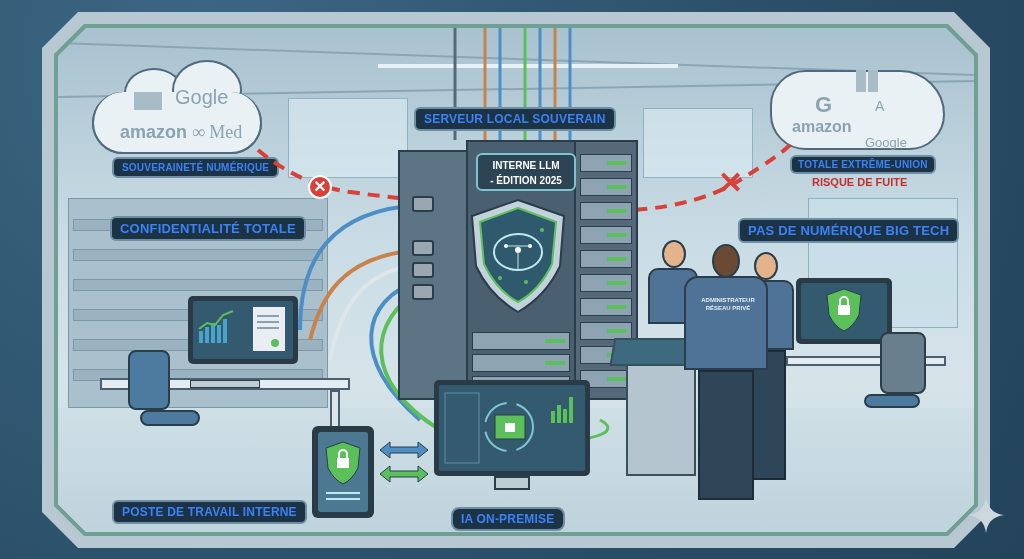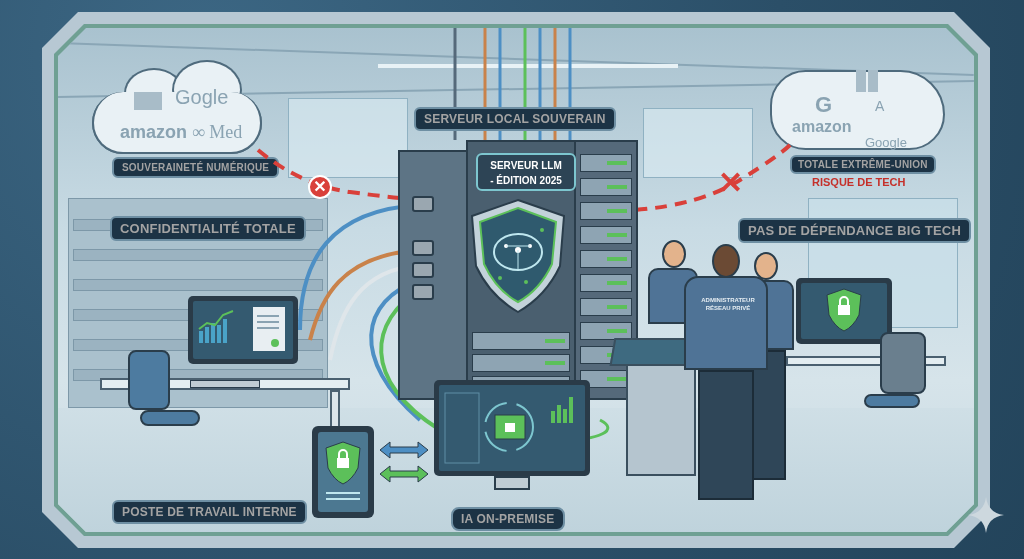--- a/index.html
+++ b/index.html
@@ -16,21 +16,21 @@
       clip-path: polygon(28px 0, calc(100% - 28px) 0, 100% 28px, 100% calc(100% - 28px), calc(100% - 28px) 100%, 28px 100%, 0 calc(100% - 28px), 0 28px); }
   .ceiling-line { position: absolute; height: 2px; background: #8aa6b6; }
   .floor { position: absolute; left: 0; right: 0; top: 380px; bottom: 0; background: linear-gradient(180deg,#cfdfe6,#bfd3dc); }
   .rackbank { position: absolute; background: #aac1cd; border: 1px solid #7d98a8; }
   .rackbank .slot { position: absolute; left: 4px; right: 4px; height: 12px; background: #9bb3c1; border: 1px solid #7d98a8; }
   .panel-screen { position: absolute; background: rgba(220,236,243,0.6); border: 1px solid #8fb1c2; }
 
   .cloud { position: absolute; background: #e9f1f5; border: 2px solid #4f6b7d; border-radius: 60px; }
   .cloud .bump { position: absolute; background: #e9f1f5; border: 2px solid #4f6b7d; border-radius: 50%; }
   .cloud-text { position: absolute; color: #8aa3b2; font-size: 20px; }
-  .label { position: absolute; background: #1c3345; color: #a3a3a3; font-weight: bold; border-radius: 6px;
+  .label { position: absolute; background: #1c3345; color: #3b82f6; font-weight: bold; border-radius: 6px;
       border: 2px solid #6e8fa3; padding: 3px 8px; white-space: nowrap; letter-spacing: 0.2px; }
   .risk { position: absolute; color: #c5302a; font-weight: bold; font-size: 11px; }
 
   .server { position: absolute; left: 398px; top: 140px; width: 240px; height: 260px; }
   .server .side { position: absolute; left: 0; top: 10px; width: 70px; height: 250px; background: #5d7485; border: 2px solid #2a3d4b; }
   .server .front { position: absolute; left: 68px; top: 0; width: 110px; height: 260px; background: #4a5f6f; border: 2px solid #2a3d4b; }
   .server .right { position: absolute; left: 176px; top: 0; width: 64px; height: 260px; background: #55697a; border: 2px solid #2a3d4b; }
   .unit { position: absolute; left: 4px; right: 4px; height: 18px; background: #8ea4b3; border: 1px solid #2a3d4b; }
   .unit .leds { position: absolute; right: 4px; top: 6px; width: 20px; height: 4px; background: #5cc05a; }
   .mistral { position: absolute; left: 476px; top: 153px; width: 100px; height: 38px; background: #2d4455; border: 2px solid #7dc6cf;
@@ -86,21 +86,21 @@
 <div class="cloud-text" style="left:192px;top:122px;font-size:18px;font-family:Liberation Serif, serif;">∞ Med</div>
 <div class="label" style="left:112px;top:157px;font-size:10px;text-align:center;">SOUVERAINETÉ NUMÉRIQUE</div>
 
 <div style="position:absolute;left:770px;top:70px;width:175px;height:80px;background:#e9f1f5;border-radius:40px 50px 40px 40px;border:2px solid #4f6b7d;"></div>
 <div style="position:absolute;left:856px;top:70px;width:22px;height:22px;background:linear-gradient(90deg,#a8bcc8 45%,transparent 45%,transparent 55%,#a8bcc8 55%);"></div>
 <div class="cloud-text" style="left:815px;top:92px;font-size:22px;font-weight:bold;">G</div>
 <div class="cloud-text" style="left:875px;top:98px;font-size:14px;">A</div>
 <div class="cloud-text" style="left:792px;top:118px;font-size:16px;font-weight:bold;">amazon</div>
 <div class="cloud-text" style="left:865px;top:135px;font-size:13px;">Google</div>
 <div class="label" style="left:790px;top:155px;font-size:10px;padding:2px 6px;">TOTALE EXTRÊME-UNION</div>
-<div class="risk" style="left:812px;top:176px;">RISQUE DE TECH</div>
+<div class="risk" style="left:812px;top:176px;">RISQUE DE FUITE</div>
 
 <svg style="position:absolute;left:0;top:0;" width="1024" height="559">
   <path d="M258 150 Q 300 185 350 192 T 430 200" stroke="#d9403a" stroke-width="4" fill="none" stroke-dasharray="12 8"></path>
   <path d="M635 210 Q 700 205 740 180 T 790 145" stroke="#d9403a" stroke-width="4" fill="none" stroke-dasharray="12 8"></path>
 
   <line x1="455" y1="28" x2="455" y2="140" stroke="#55697a" stroke-width="3"></line>
   <line x1="485" y1="28" x2="485" y2="140" stroke="#c9824a" stroke-width="3"></line>
   <line x1="500" y1="28" x2="500" y2="140" stroke="#4d8fc4" stroke-width="3"></line>
   <line x1="525" y1="28" x2="525" y2="140" stroke="#5cc05a" stroke-width="3"></line>
   <line x1="540" y1="28" x2="540" y2="140" stroke="#4d8fc4" stroke-width="3"></line>
@@ -159,21 +159,21 @@
       </div>
     <div class="unit" style="top:204px">
         <div class="leds"></div>
       </div>
     <div class="unit" style="top:228px">
         <div class="leds"></div>
       </div>
   </div>
 </div>
 <div class="mistral">
-  <div>SERVEUR LLM</div>
+  <div>INTERNE LLM</div>
   <div>- ÉDITION 2025</div>
 </div>
 <svg class="shield" viewBox="0 0 104 120">
   <path d="M52 4 L98 20 L94 70 Q 80 100 52 116 Q 24 100 10 70 L6 20 Z" fill="#c3d2da" stroke="#2a3d4b" stroke-width="2"></path>
   <path d="M52 12 L90 26 L86 68 Q 74 94 52 106 Q 30 94 18 68 L14 26 Z" fill="#2f5a6e" stroke="#5cc05a" stroke-width="2"></path>
   <ellipse cx="52" cy="56" rx="24" ry="18" fill="none" stroke="#bfe7ef" stroke-width="2"></ellipse>
   <circle cx="52" cy="54" r="3" fill="#fff"></circle>
     <circle cx="40" cy="50" r="2" fill="#fff"></circle>
     <circle cx="64" cy="50" r="2" fill="#fff"></circle>
   <line x1="40" y1="50" x2="64" y2="50" stroke="#bfe7ef"></line>
@@ -182,21 +182,21 @@
     <circle cx="34" cy="82" r="2" fill="#5cc05a"></circle>
     <circle cx="60" cy="86" r="2" fill="#5cc05a"></circle>
 </svg>
 
 <div style="position:absolute;left:412px;top:196px;width:22px;height:16px;background:#9aa7b0;border:2px solid #2a3d4b;border-radius:3px;"></div>
 <div style="position:absolute;left:412px;top:240px;width:22px;height:16px;background:#9aa7b0;border:2px solid #2a3d4b;border-radius:3px;"></div>
 <div style="position:absolute;left:412px;top:262px;width:22px;height:16px;background:#9aa7b0;border:2px solid #2a3d4b;border-radius:3px;"></div>
 <div style="position:absolute;left:412px;top:284px;width:22px;height:16px;background:#9aa7b0;border:2px solid #2a3d4b;border-radius:3px;"></div>
 
 <div class="label" style="left:110px;top:216px;font-size:13px;">CONFIDENTIALITÉ TOTALE</div>
-<div class="label" style="left:738px;top:218px;font-size:13px;">PAS DE DÉPENDANCE BIG TECH</div>
+<div class="label" style="left:738px;top:218px;font-size:13px;">PAS DE NUMÉRIQUE BIG TECH</div>
 
 <div class="desk" style="left:100px;top:378px;width:250px;height:12px;"></div>
 <div style="position:absolute;left:330px;top:390px;width:10px;height:80px;background:#dbe5ea;border:2px solid #4a6070;"></div>
 <div class="monitor" style="left:188px;top:296px;width:110px;height:68px;">
   <div class="scr">
     <svg width="100" height="58">
       <rect x="6" y="30" width="4" height="12" fill="#4aa3c8"></rect>
         <rect x="12" y="26" width="4" height="16" fill="#4aa3c8"></rect>
       <rect x="18" y="22" width="4" height="20" fill="#4aa3c8"></rect>
         <rect x="24" y="24" width="4" height="18" fill="#4aa3c8"></rect>

